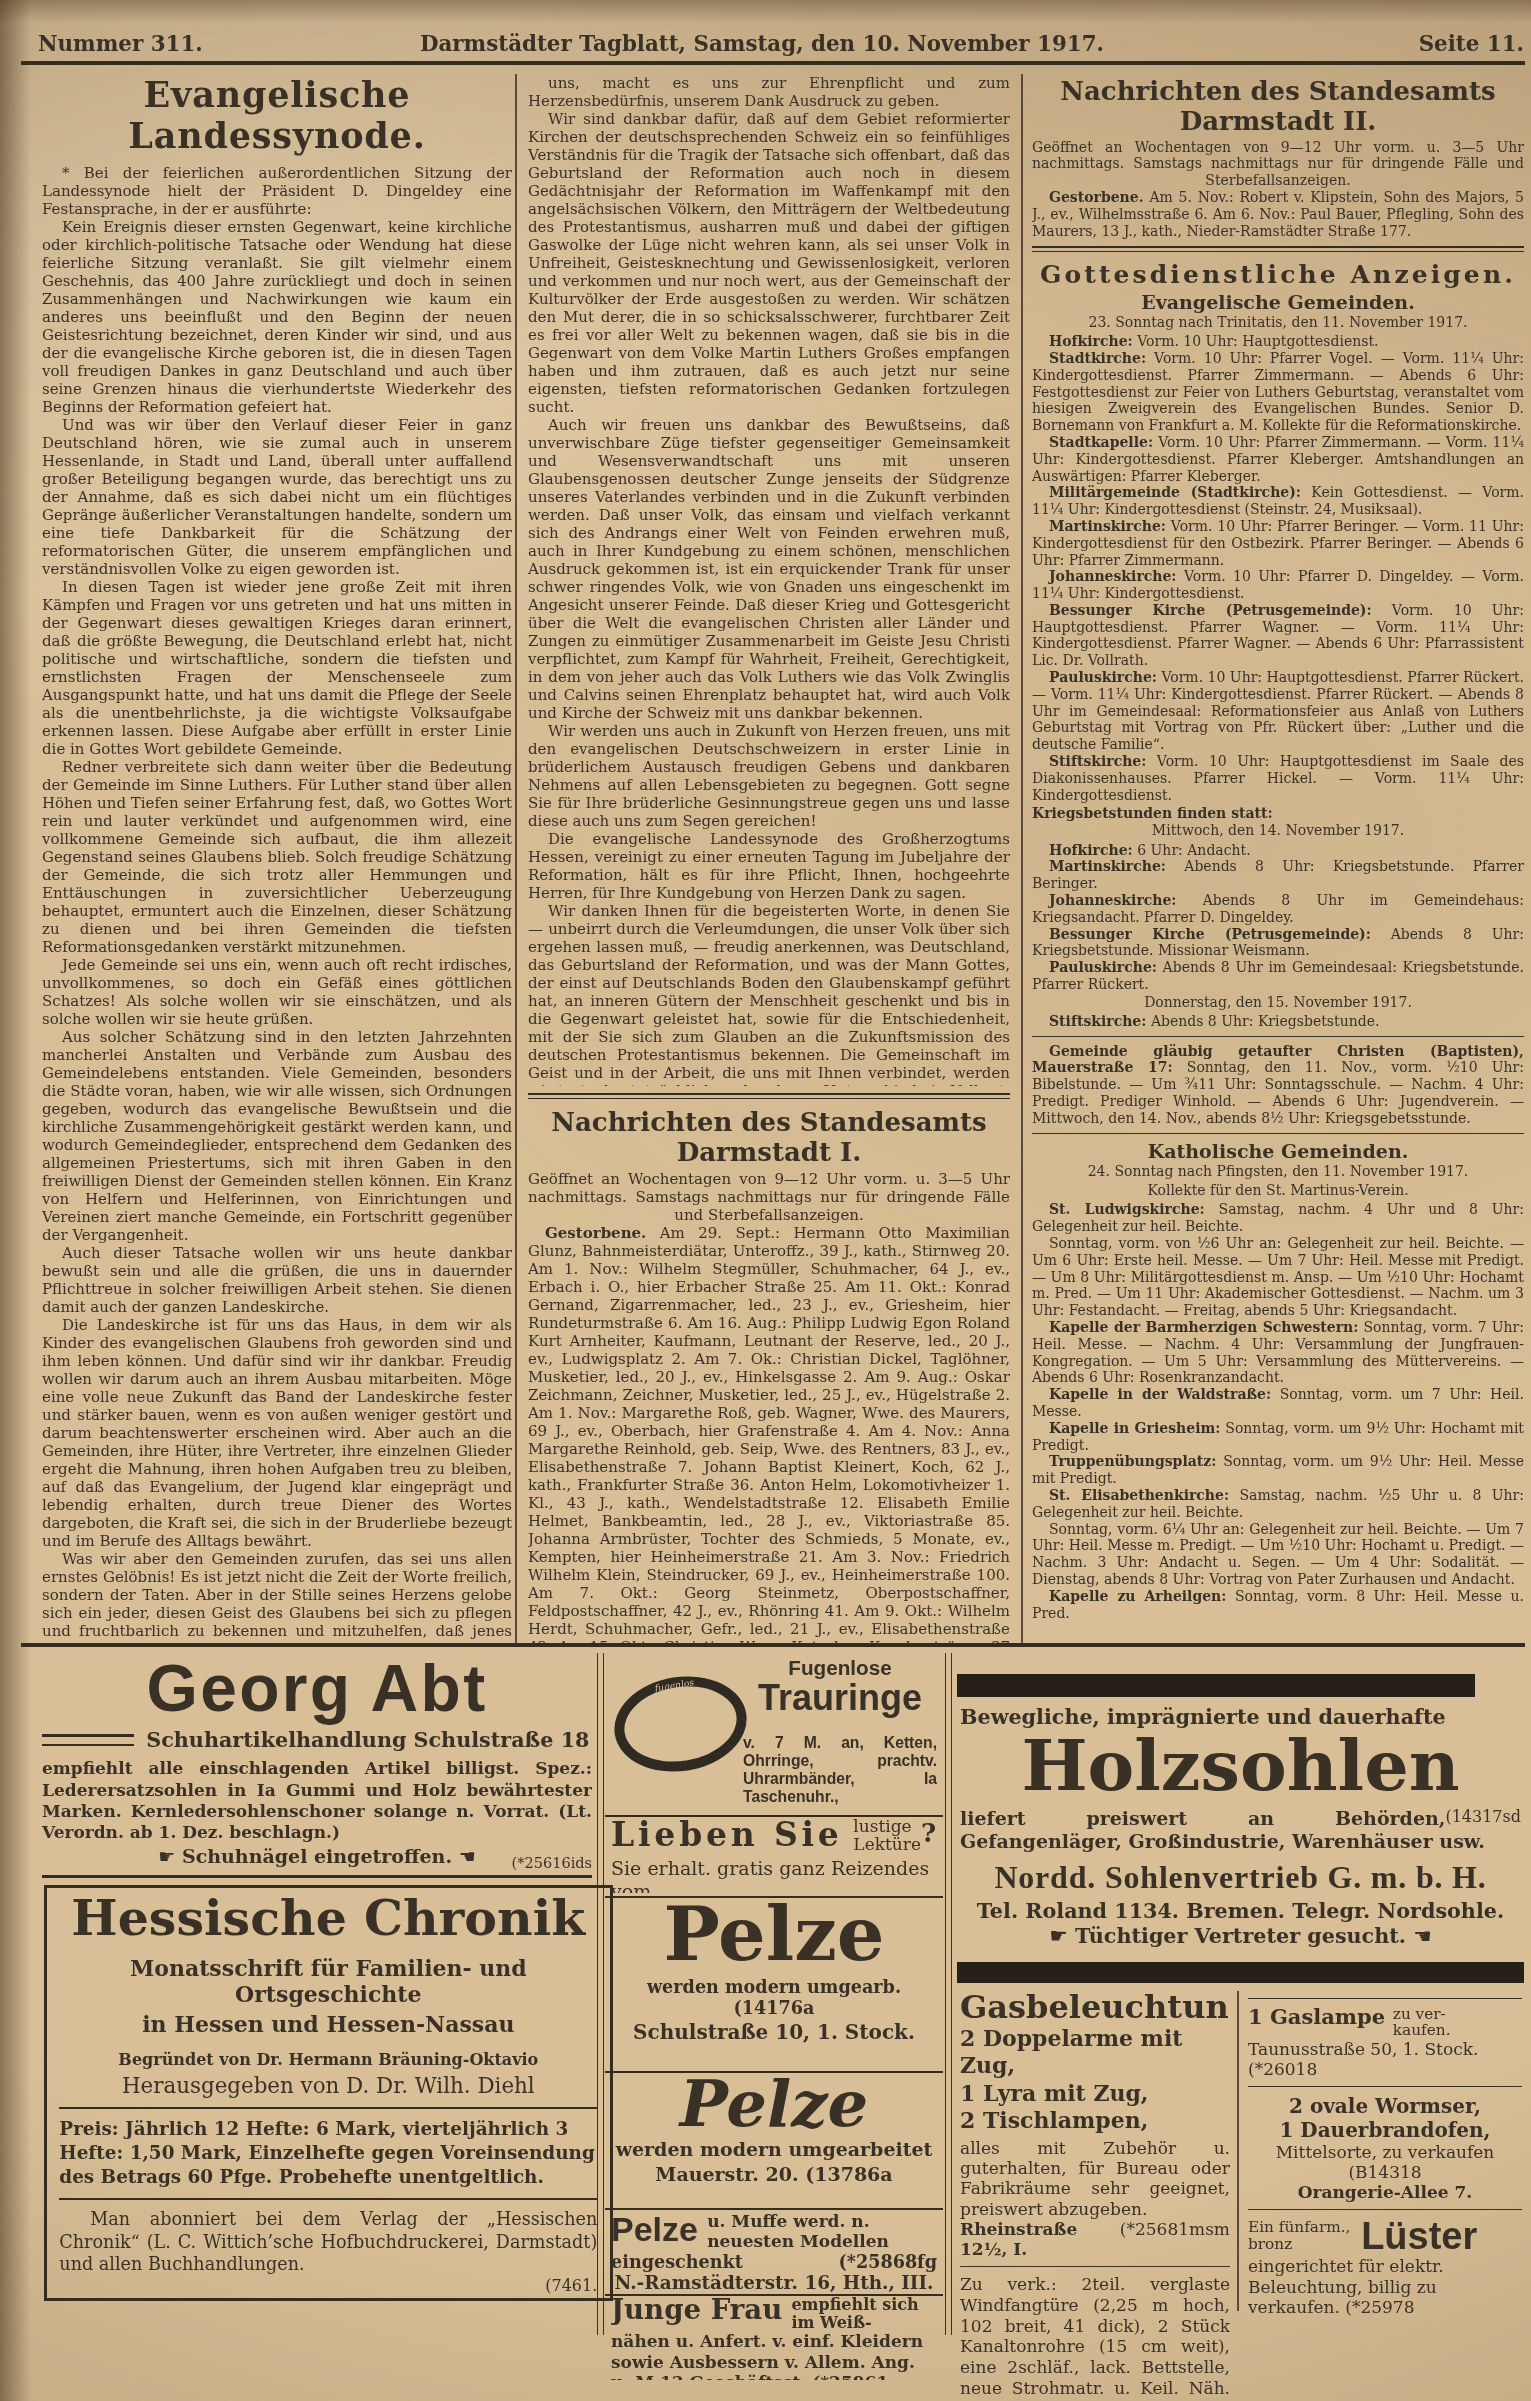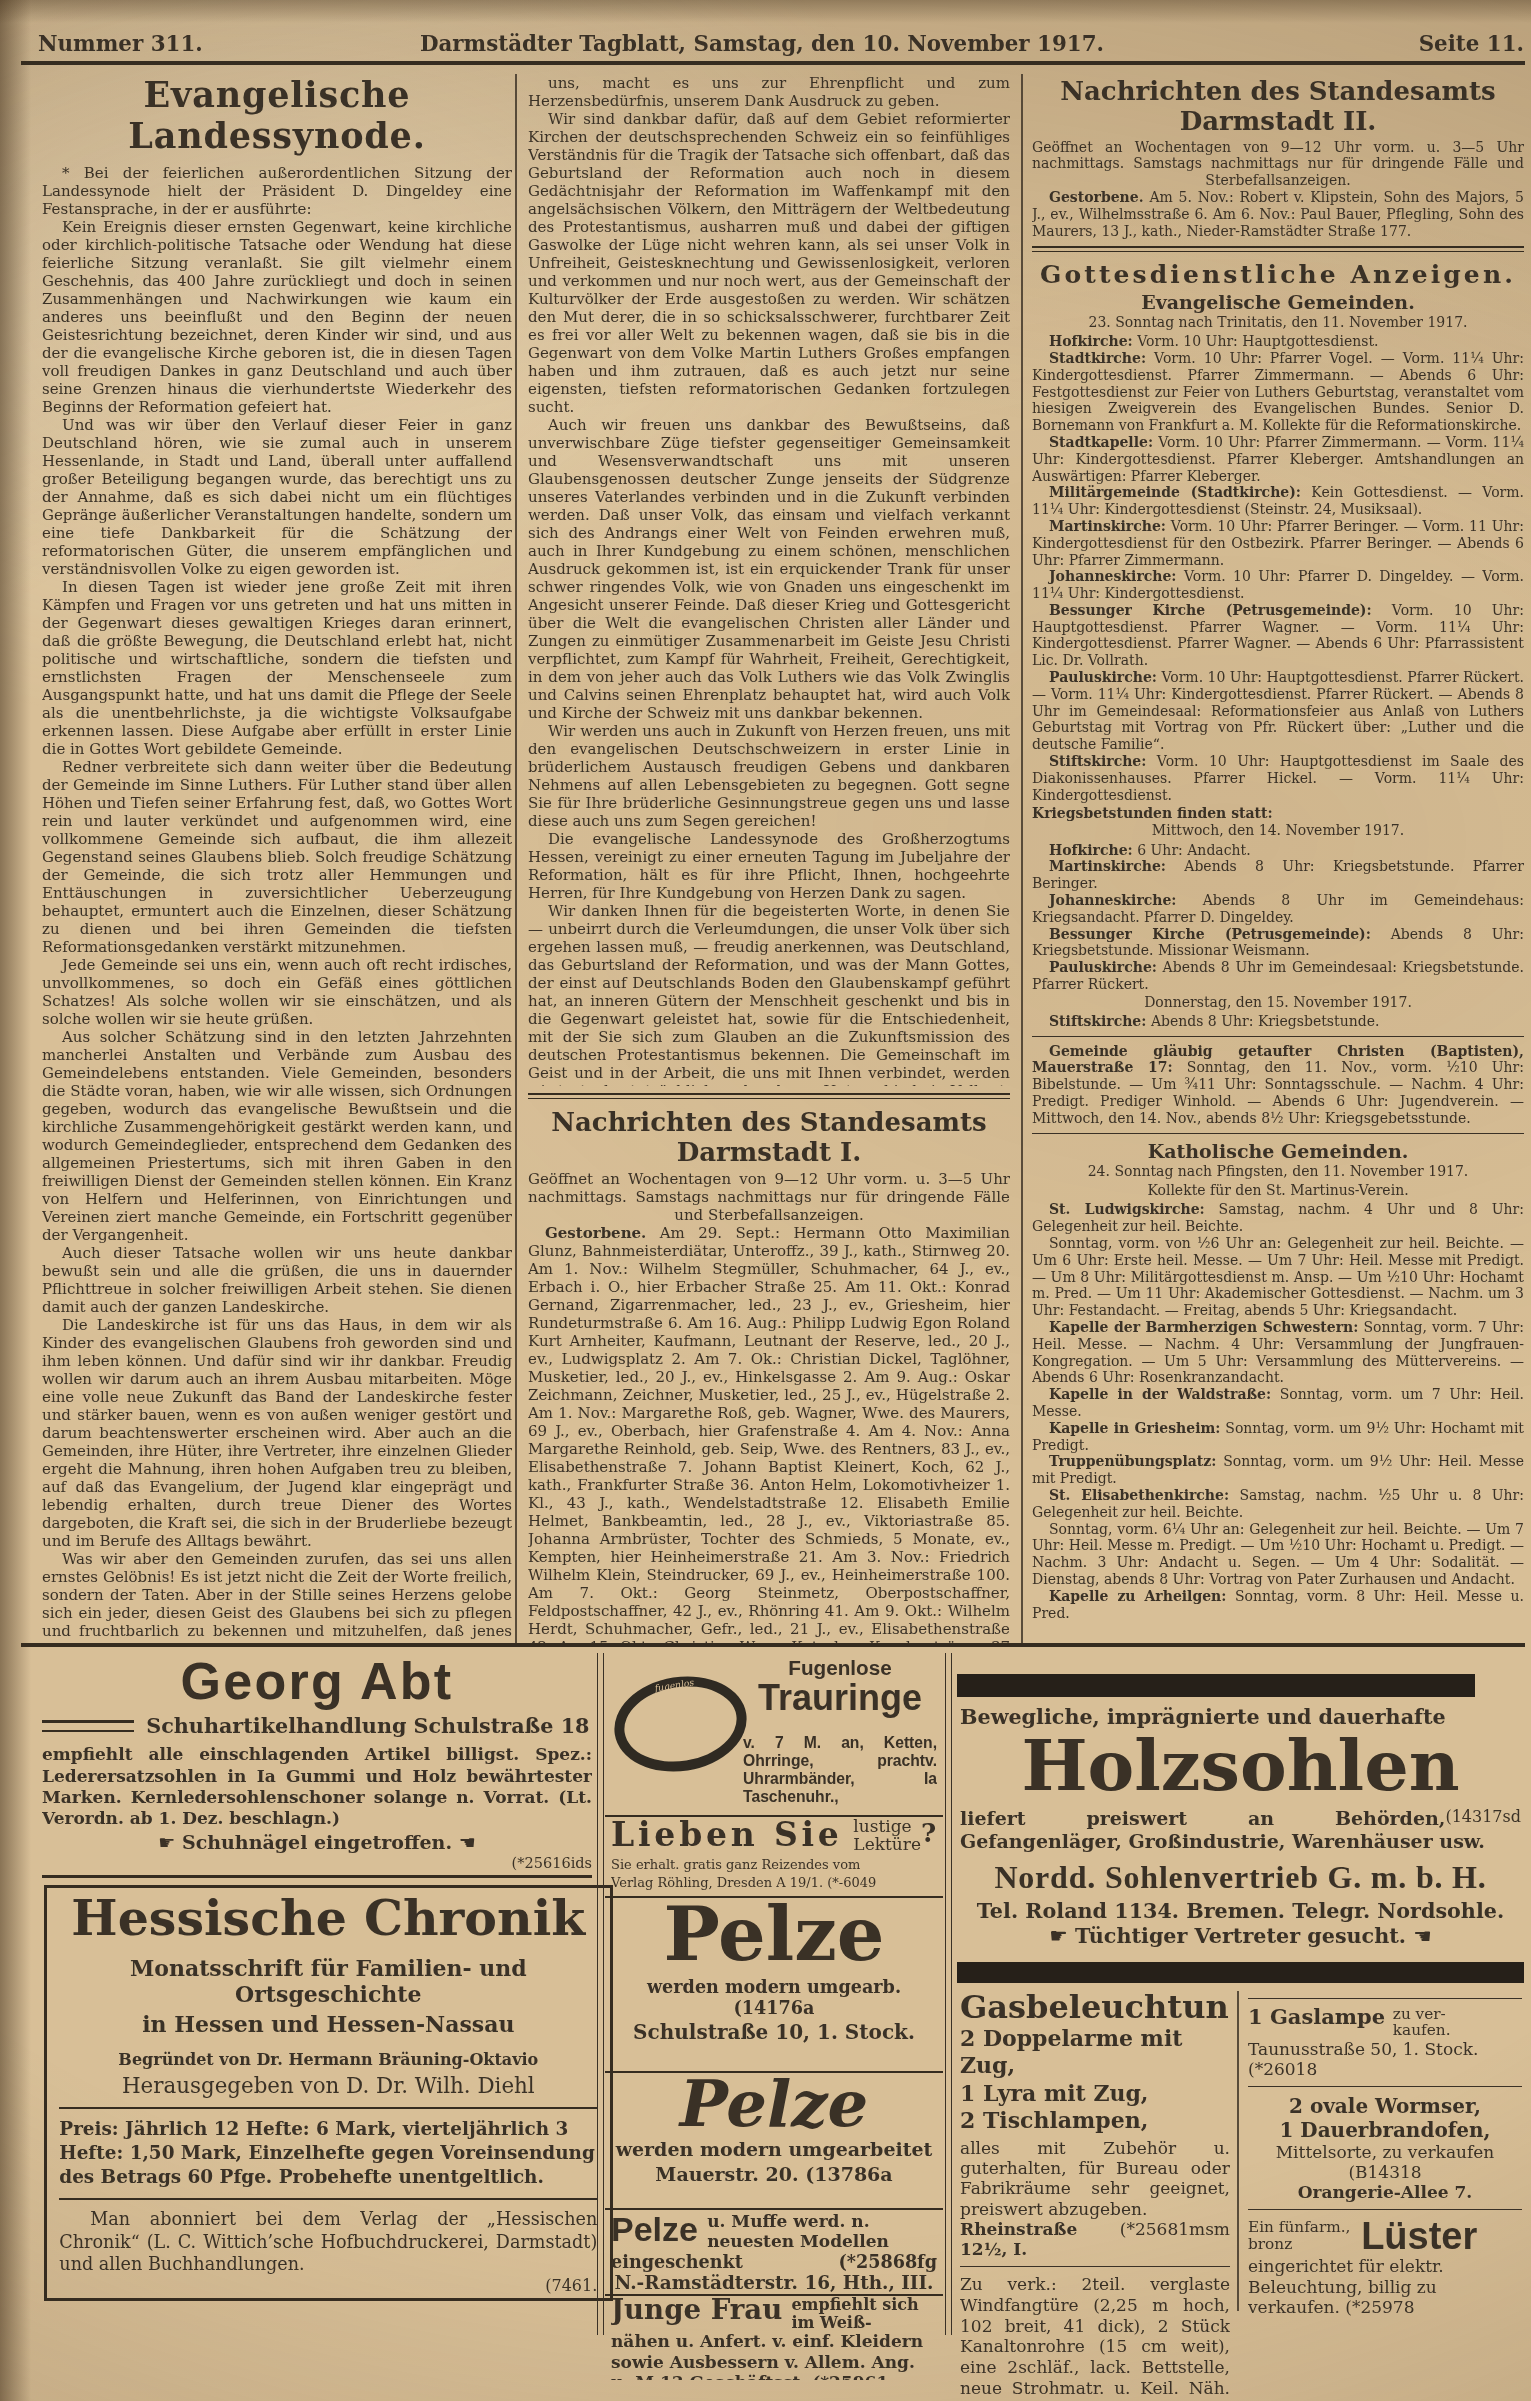--- a/index.html
+++ b/index.html
@@ -40,21 +40,21 @@
   .amt-hours{text-align:justify;text-align-last:center;line-height:1.2;}
   .sec-title{font-size:25px;font-weight:bold;text-align:center;letter-spacing:3.1px;margin:6.1px 0 1.5px 0;}
   .sub-title{font-size:19px;font-weight:bold;text-align:center;margin:1.5px 0;}
   .date-line{text-align:center;margin:0.8px 0 3.1px 0;}
   .center-bold{text-align:left;font-weight:bold;margin:1.5px 0;}
   .thinr{border-top:1.5px solid #3a3126;margin:6.1px 0;}
   
   #mid-rule{left:21.4px;top:1643px;width:1504px;height:3.8px;background:#352c20;}
   
   #ad-georg-abt{left:42px;top:1653px;width:550px;height:219px;overflow:hidden;}
-  .ga-title{font-family:"Liberation Sans",sans-serif;font-size:52px;font-weight:bold;text-align:center;letter-spacing:2.3px;line-height:1;margin-top:1.5px;}
+  .ga-title{font-family:"Liberation Sans",sans-serif;font-size:66px;font-weight:bold;text-align:center;letter-spacing:2.3px;line-height:1;margin-top:1.5px;}
   .ga-subrow{display:flex;align-items:center;gap:12.3px;margin-top:7.7px;}
   .dblseg{height:6.9px;border-top:3.1px solid #352c20;border-bottom:2.3px solid #352c20;}
   .ga-sub{font-size:20.7px;font-weight:bold;white-space:nowrap;}
   .ga-body{font-size:17px;font-weight:600;text-align:justify;line-height:1.25;margin-top:6.1px;}
   .ga-note{font-size:19px;font-weight:bold;text-align:center;margin-top:1.5px;}
   .mani{font-family:"DejaVu Sans",sans-serif;}
   .ga-code{position:absolute;right:0;bottom:1.5px;font-size:14.5px;}
   #rule-la{left:42px;top:1875px;width:550px;height:3.1px;background:#352c20;}
   #ad-chronik{left:44px;top:1885px;width:538px;height:401px;border:3.8px solid #352c20;padding:4.6px 12.3px;overflow:hidden;}
   .hc-title{font-size:49px;font-weight:bold;text-align:center;line-height:1.05;}
@@ -77,21 +77,21 @@
   .tr-right{margin-left:132px;font-family:"Liberation Sans",sans-serif;}
   .tr-tag{font-size:20.7px;font-weight:bold;text-align:center;}
   .tr-title{font-size:36px;font-weight:bold;line-height:1;text-align:center;}
   .tr-body{font-size:15.7px;font-weight:bold;text-align:justify;line-height:1.15;margin-top:18px;}
   .tr-bottom{font-family:"Liberation Sans",sans-serif;font-size:16.5px;font-weight:bold;margin-top:4.6px;line-height:1.2;}
   #ad-lieben{top:1818px;height:75px;}
   .ls-row{display:flex;align-items:flex-start;}
   .ls-title{font-size:33px;font-weight:bold;letter-spacing:3.8px;line-height:1;}
   .ls-side{font-size:17px;line-height:1.05;margin-left:10.7px;}
   .ls-q{font-size:26px;font-weight:bold;}
-  .ls-body{font-size:13px;line-height:1.2;margin-top:3.1px;}
+  .ls-body{font-size:19px;line-height:1.2;margin-top:3.1px;}
   #ad-pelze1{top:1899px;height:168px;}
   .p1-title{font-size:75px;font-weight:bold;text-align:center;line-height:0.95;}
   .p1-body{font-size:17.6px;font-weight:bold;text-align:center;margin-top:6.1px;}
   .p1-addr{font-size:20px;font-weight:bold;text-align:center;margin-top:1.5px;}
   #ad-pelze2{top:2074px;height:132px;}
   .p2-title{font-size:64px;font-weight:bold;text-align:center;line-height:0.95;font-style:italic;}
   .p2-body{font-size:19px;font-weight:bold;text-align:center;margin-top:3.1px;}
   #ad-pelze3{top:2212px;height:80px;}
   .p3-row{display:flex;}
   .p3-title{font-family:"Liberation Sans",sans-serif;font-size:34px;font-weight:bold;line-height:1;}

